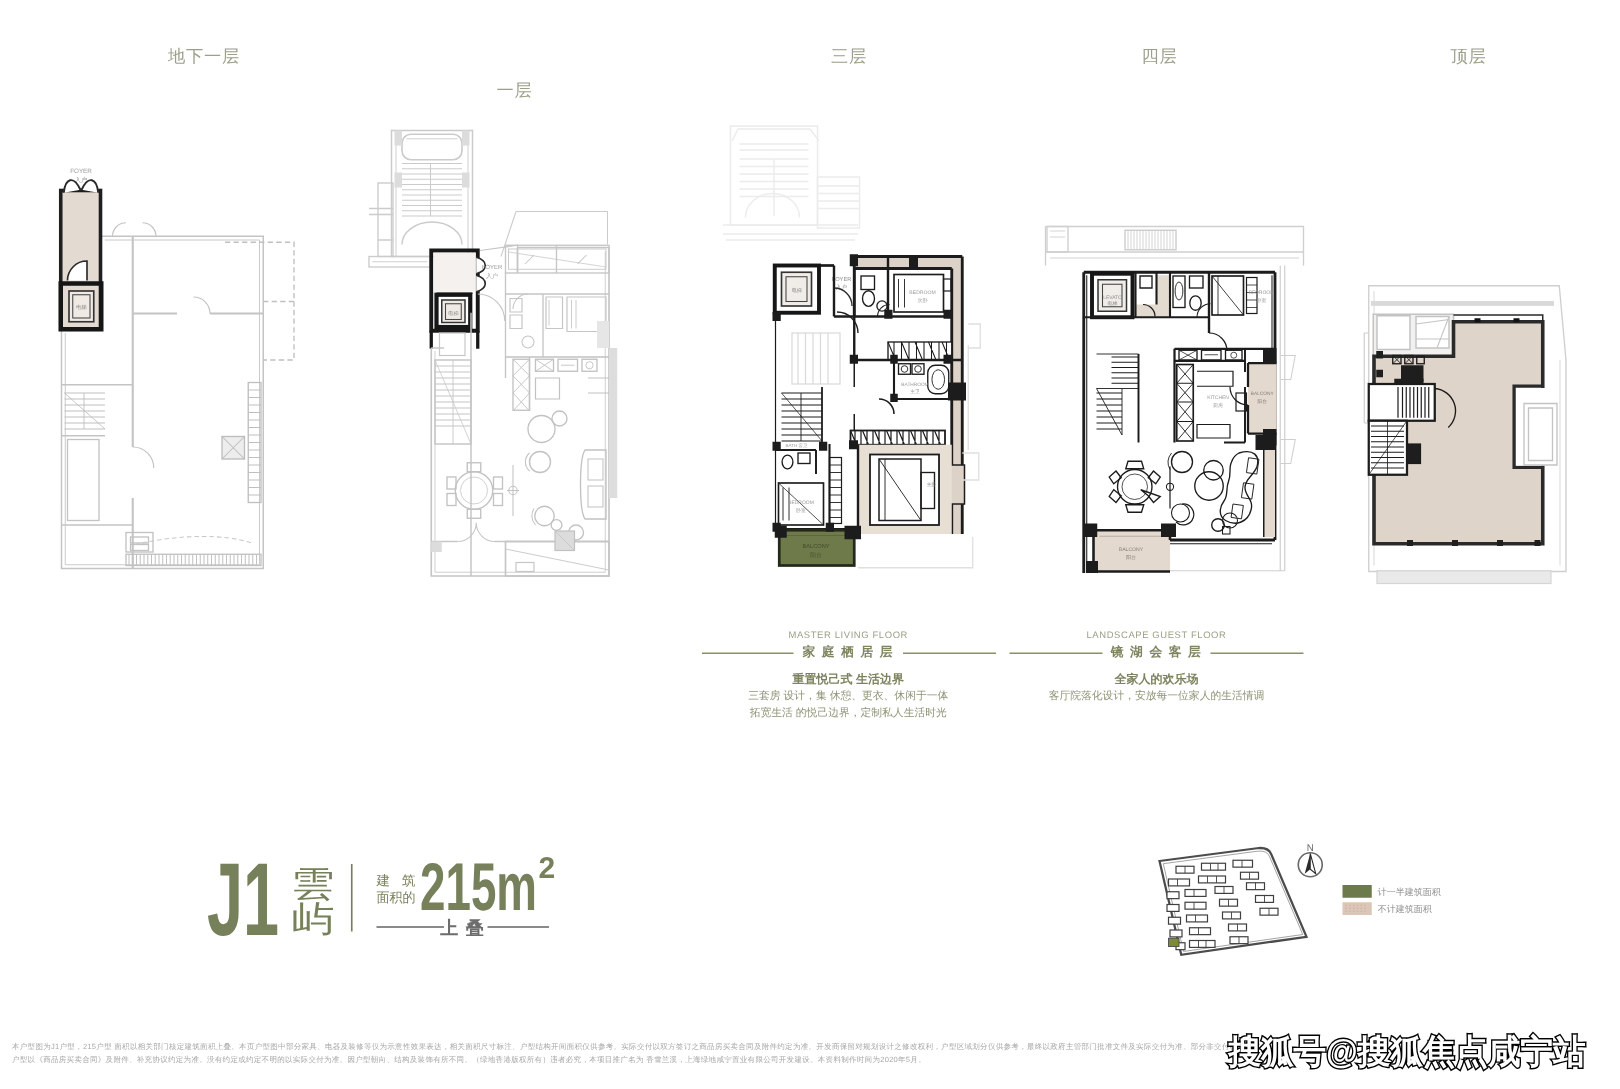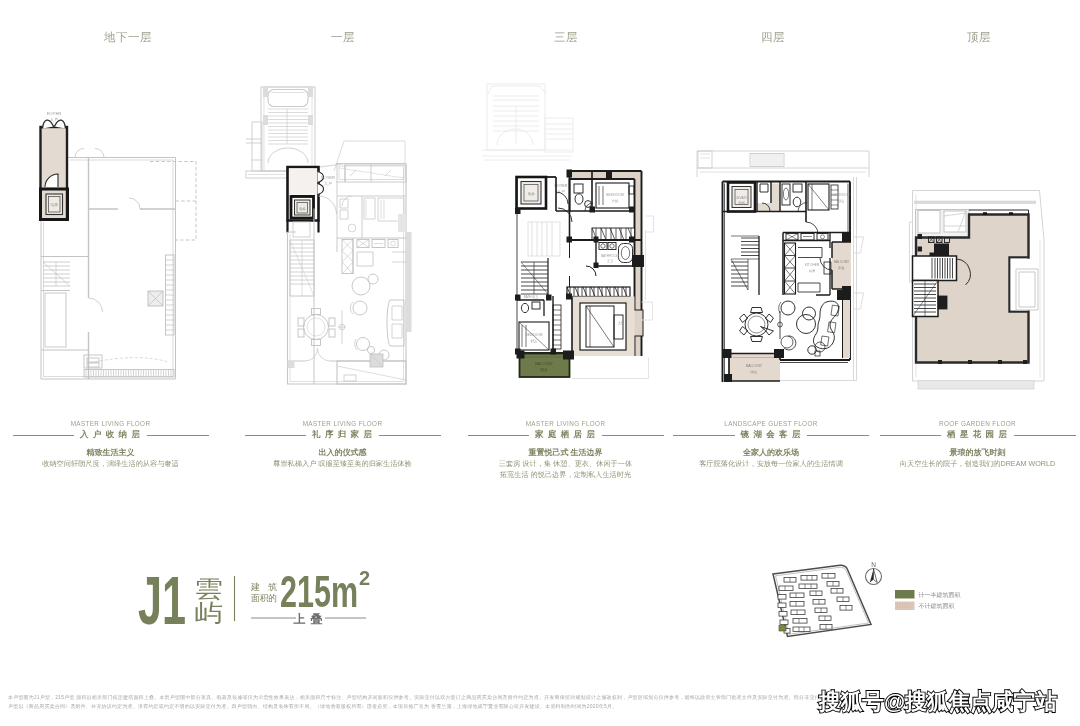--- a/index.html
+++ b/index.html
@@ -14,23 +14,23 @@
   .cap .cnrow .ln{flex:1;height:1px;background:#8a8f68;}
   .cap .cnrow .cn{font-size:8.5px;font-weight:bold;color:#7f8561;letter-spacing:1px;padding:0 6px;white-space:nowrap;}
   .cap .hd{font-size:8px;font-weight:bold;color:#7d8360;margin-top:7px;letter-spacing:0px;}
   .cap .ds{font-size:7.2px;color:#8f9374;margin-top:0px;line-height:11.3px;letter-spacing:0px;white-space:nowrap;}
   .cap .ds:first-of-type{margin-top:4px;}
 </style>
 </head>
 <body>
 <div id="page">
 
-  <div class="ftitle" style="left:68px;">地下一层</div>
-
-  <div class="ftitle" style="left:283px;">一层</div>
+  <div class="ftitle" style="left:40px;text-align:right;">地下一层</div>
+
+  <div class="ftitle" style="left:283px;margin-top:23px;">一层</div>
 
   <div class="ftitle" style="left:506px;">三层</div>
 
   <div class="ftitle" style="left:713px;font-family:Liberation Mono, monospace;">四层</div>
 
   <div class="ftitle" style="left:919px;text-align:center;">顶层</div>
 
   <svg class="abs" style="left:30px;top:105px;" width="170" height="300" viewBox="30 105 170 300" fill="none">
 
     <g fill="#9a9a9a" font-size="4.2" text-anchor="middle" font-family="Liberation Sans,sans-serif">
@@ -584,41 +584,21 @@
     <g fill="#1f1f1f">
       <rect x="938" y="360" width="4" height="4"></rect>
       <rect x="968" y="360" width="4" height="4"></rect>
       <rect x="998" y="360" width="4" height="4"></rect>
       <rect x="1023" y="360" width="4" height="4"></rect>
     </g>
 
     <rect x="918" y="380.5" width="116" height="8.5" fill="#e9e9e9" stroke="#d5d5d5" stroke-width="0.8"></rect>
   </svg>
 
-  <div class="cap" style="left:12.5px;top:420px;">
-    <div class="en">MASTER LIVING FLOOR</div>
-    <div class="cnrow">
-        <div class="ln"></div>
-        <span class="cn">入 户 收 纳 层</span>
-        <div class="ln"></div>
-      </div>
-    <div class="hd">精致生活主义</div>
-    <div class="ds">收纳空间轩朗尺度，演绎生活的从容与奢适</div>
-  </div>
-
-  <div class="cap" style="left:244.5px;top:420px;">
-    <div class="en">MASTER LIVING FLOOR</div>
-    <div class="cnrow">
-        <div class="ln"></div>
-        <span class="cn">礼 序 归 家 层</span>
-        <div class="ln"></div>
-      </div>
-    <div class="hd">出入的仪式感</div>
-    <div class="ds">尊崇私梯入户  叹服至臻至美的归家生活体验</div>
-  </div>
+
 
   <div class="cap" style="left:467.5px;top:420px;">
     <div class="en">MASTER LIVING FLOOR</div>
     <div class="cnrow">
         <div class="ln"></div>
         <span class="cn">家 庭 栖 居 层</span>
         <div class="ln"></div>
       </div>
     <div class="hd">重置悦己式 生活边界</div>
     <div class="ds">三套房 设计，集 休憩、更衣、休闲于一体</div>
@@ -629,30 +609,20 @@
     <div class="en">LANDSCAPE GUEST FLOOR</div>
     <div class="cnrow">
         <div class="ln"></div>
         <span class="cn">镜 湖 会 客 层</span>
         <div class="ln"></div>
       </div>
     <div class="hd">全家人的欢乐场</div>
     <div class="ds">客厅院落化设计，安放每一位家人的生活情调</div>
   </div>
 
-  <div class="cap" style="left:879.5px;top:420px;">
-    <div class="en">ROOF GARDEN FLOOR</div>
-    <div class="cnrow">
-        <div class="ln"></div>
-        <span class="cn">栖 星 花 园 层</span>
-        <div class="ln"></div>
-      </div>
-    <div class="hd">景琅的放飞时刻</div>
-    <div class="ds">向天空生长的院子，创造我们的DREAM WORLD</div>
-  </div>
 
   <svg class="abs" style="left:100px;top:540px;" width="320" height="120" viewBox="100 540 320 120" fill="none" font-family="Liberation Sans,sans-serif">
 
     <text stroke="none" x="138" y="623.5" font-size="69" font-weight="bold" fill="#76805a" textLength="48" lengthAdjust="spacingAndGlyphs">J1</text>
 
     <text stroke="none" x="194" y="597" font-size="23.5" fill="#76805a" textLength="29" lengthAdjust="spacingAndGlyphs">雲</text>
     <text stroke="none" x="194" y="620.5" font-size="23.5" fill="#76805a" textLength="29" lengthAdjust="spacingAndGlyphs">屿</text>
 
     <path d="M234.5,576 V621" stroke="#76805a" stroke-width="1.1"></path>
 

